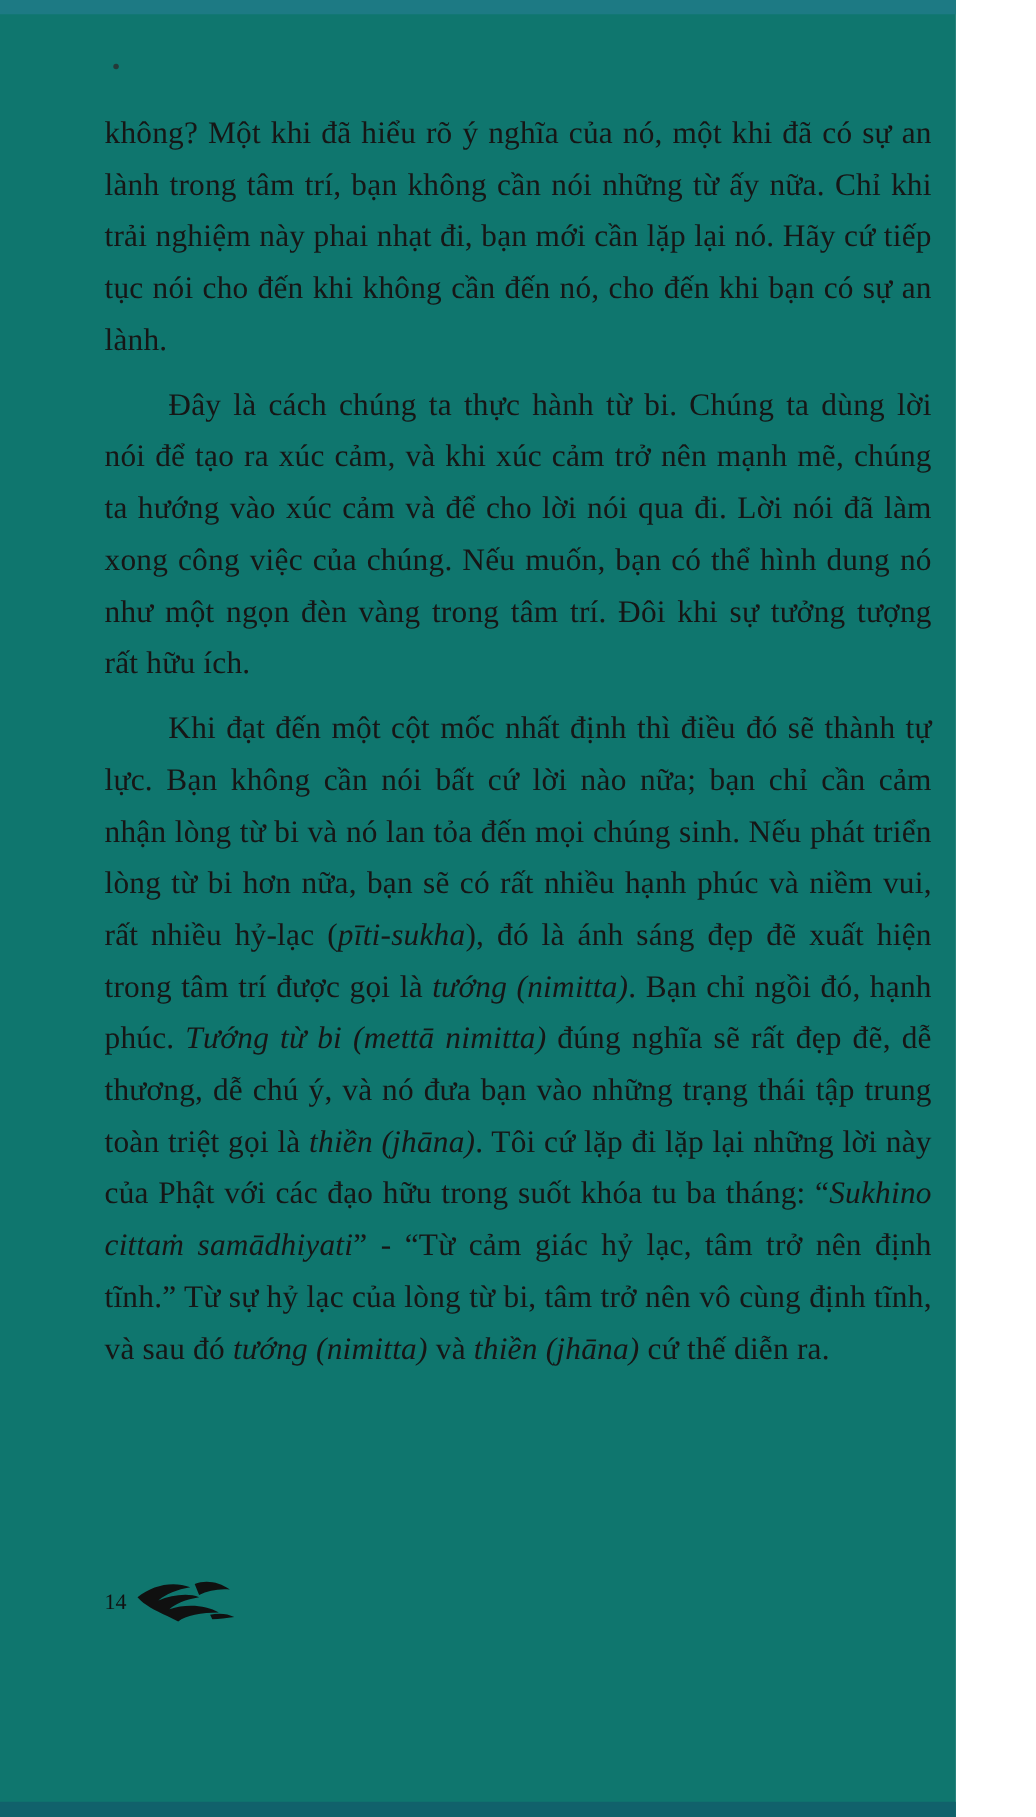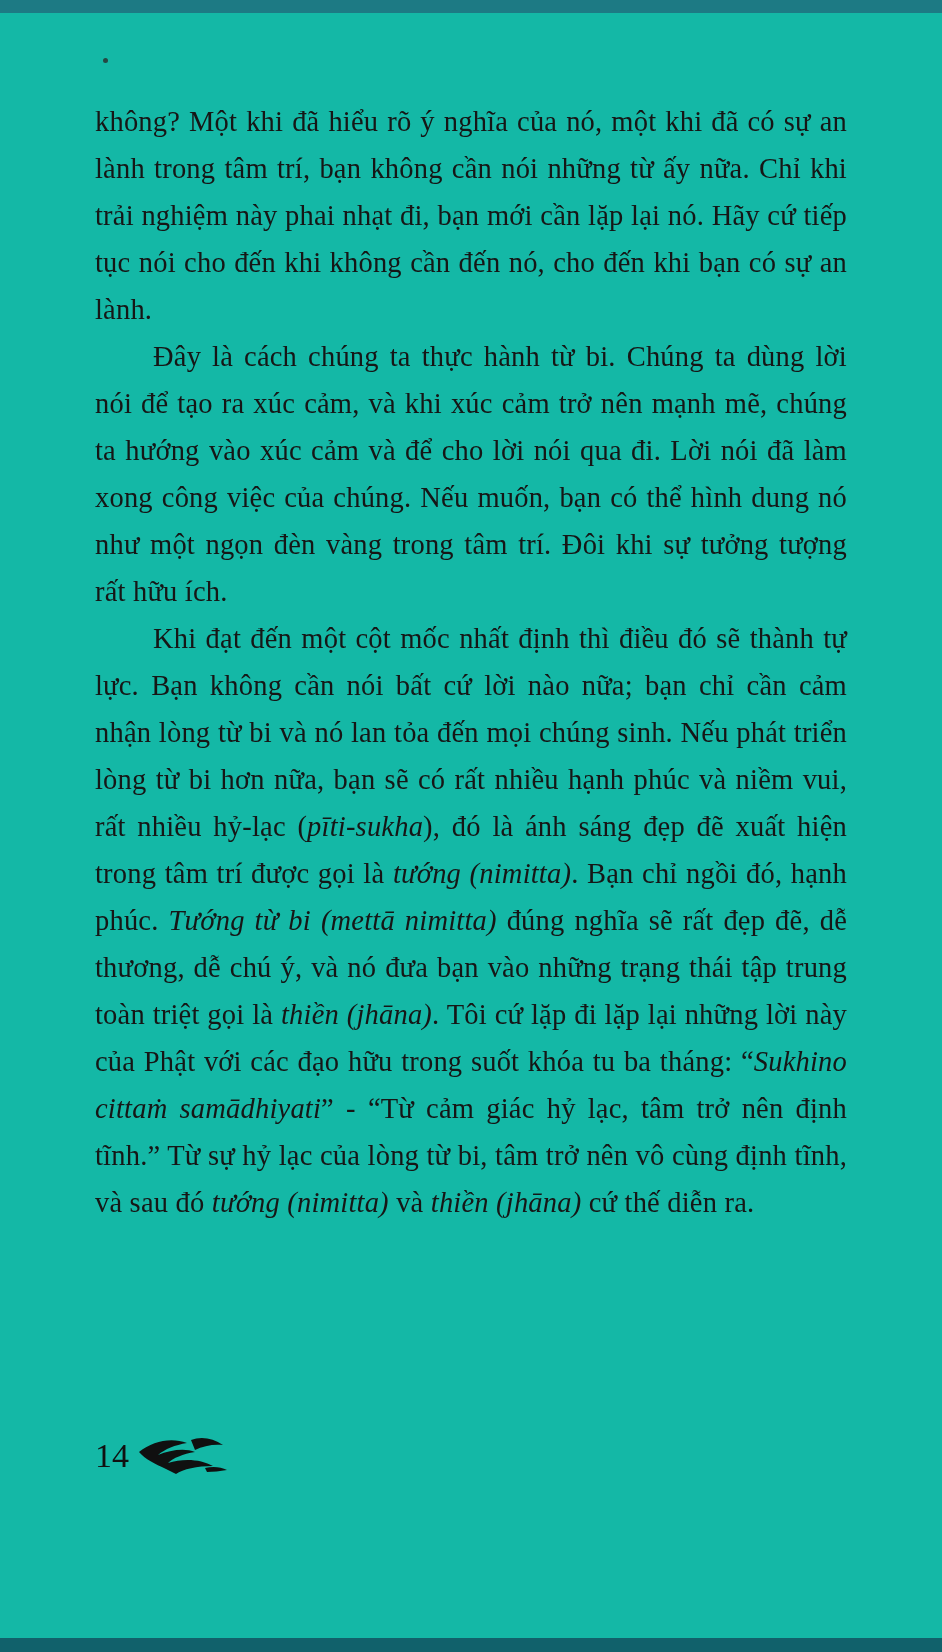--- a/index.html
+++ b/index.html
@@ -2,23 +2,23 @@
 <html><head>
 <meta charset="utf-8">
 <style>
   html, body {
     margin: 0;
     padding: 0;
     background: #ffffff;
   }
   .page {
     position: relative;
-    width: 942px;
+    width: 869px;
     height: 1652px;
-    background: #14b8a6;
+    background: #0f766e;
     overflow: hidden;
     font-family: "Liberation Serif", "DejaVu Serif", serif;
     color: #161616;
   }
   .band {
     position: absolute;
     left: 0;
     width: 100%;
   }
   .band.top { top: 0; height: 13px; }
@@ -41,33 +41,34 @@
     font-size: 28.5px;
     line-height: 47px;
     text-align: justify;
     letter-spacing: 0.2px;
   }
   .text-block p {
     margin: 0;
   }
   .text-block p.indent {
     text-indent: 58px;
+    margin-top: 12px;
   }
   .text-block em {
   }
   .footer {
     position: absolute;
     left: 95px;
     top: 1432px;
     display: flex;
     align-items: center;
     gap: 6px;
   }
   .page-number {
-    font-size: 34px;
+    font-size: 20px;
     line-height: 1;
     color: #111;
   }
   .ornament {
     display: inline-block;
     margin-top: 4px;
   }
 </style>
 </head>
 <body>

